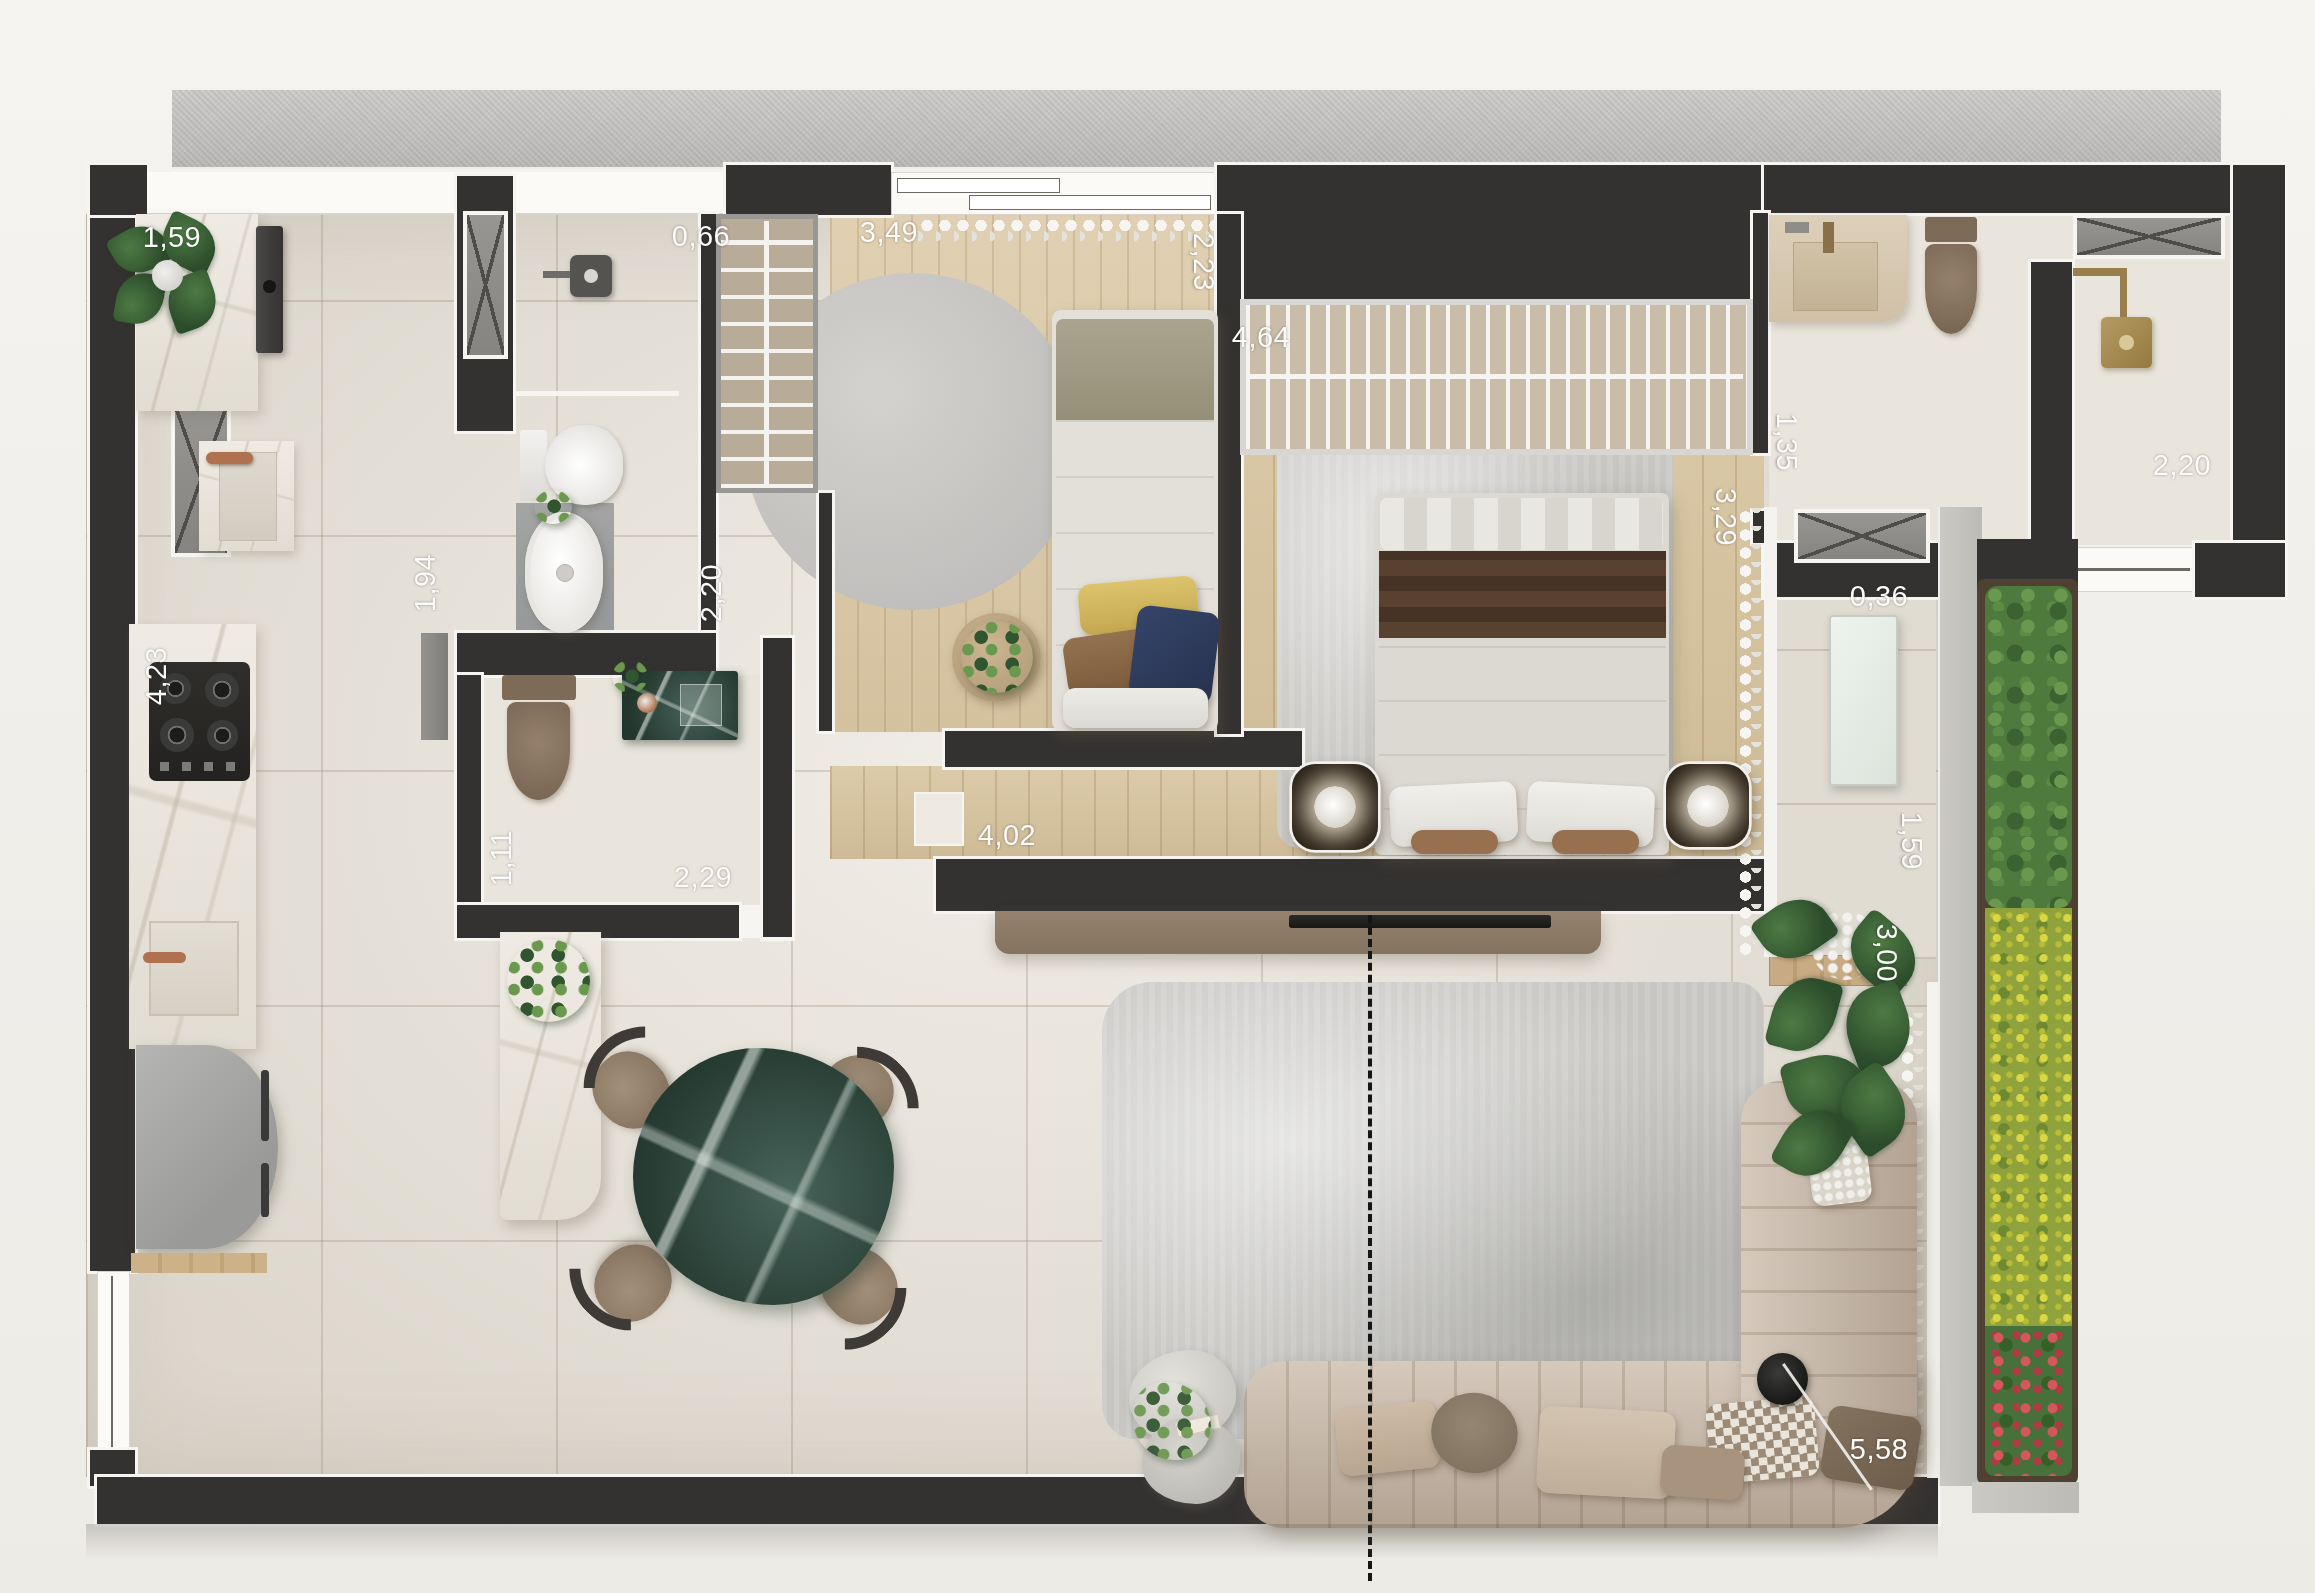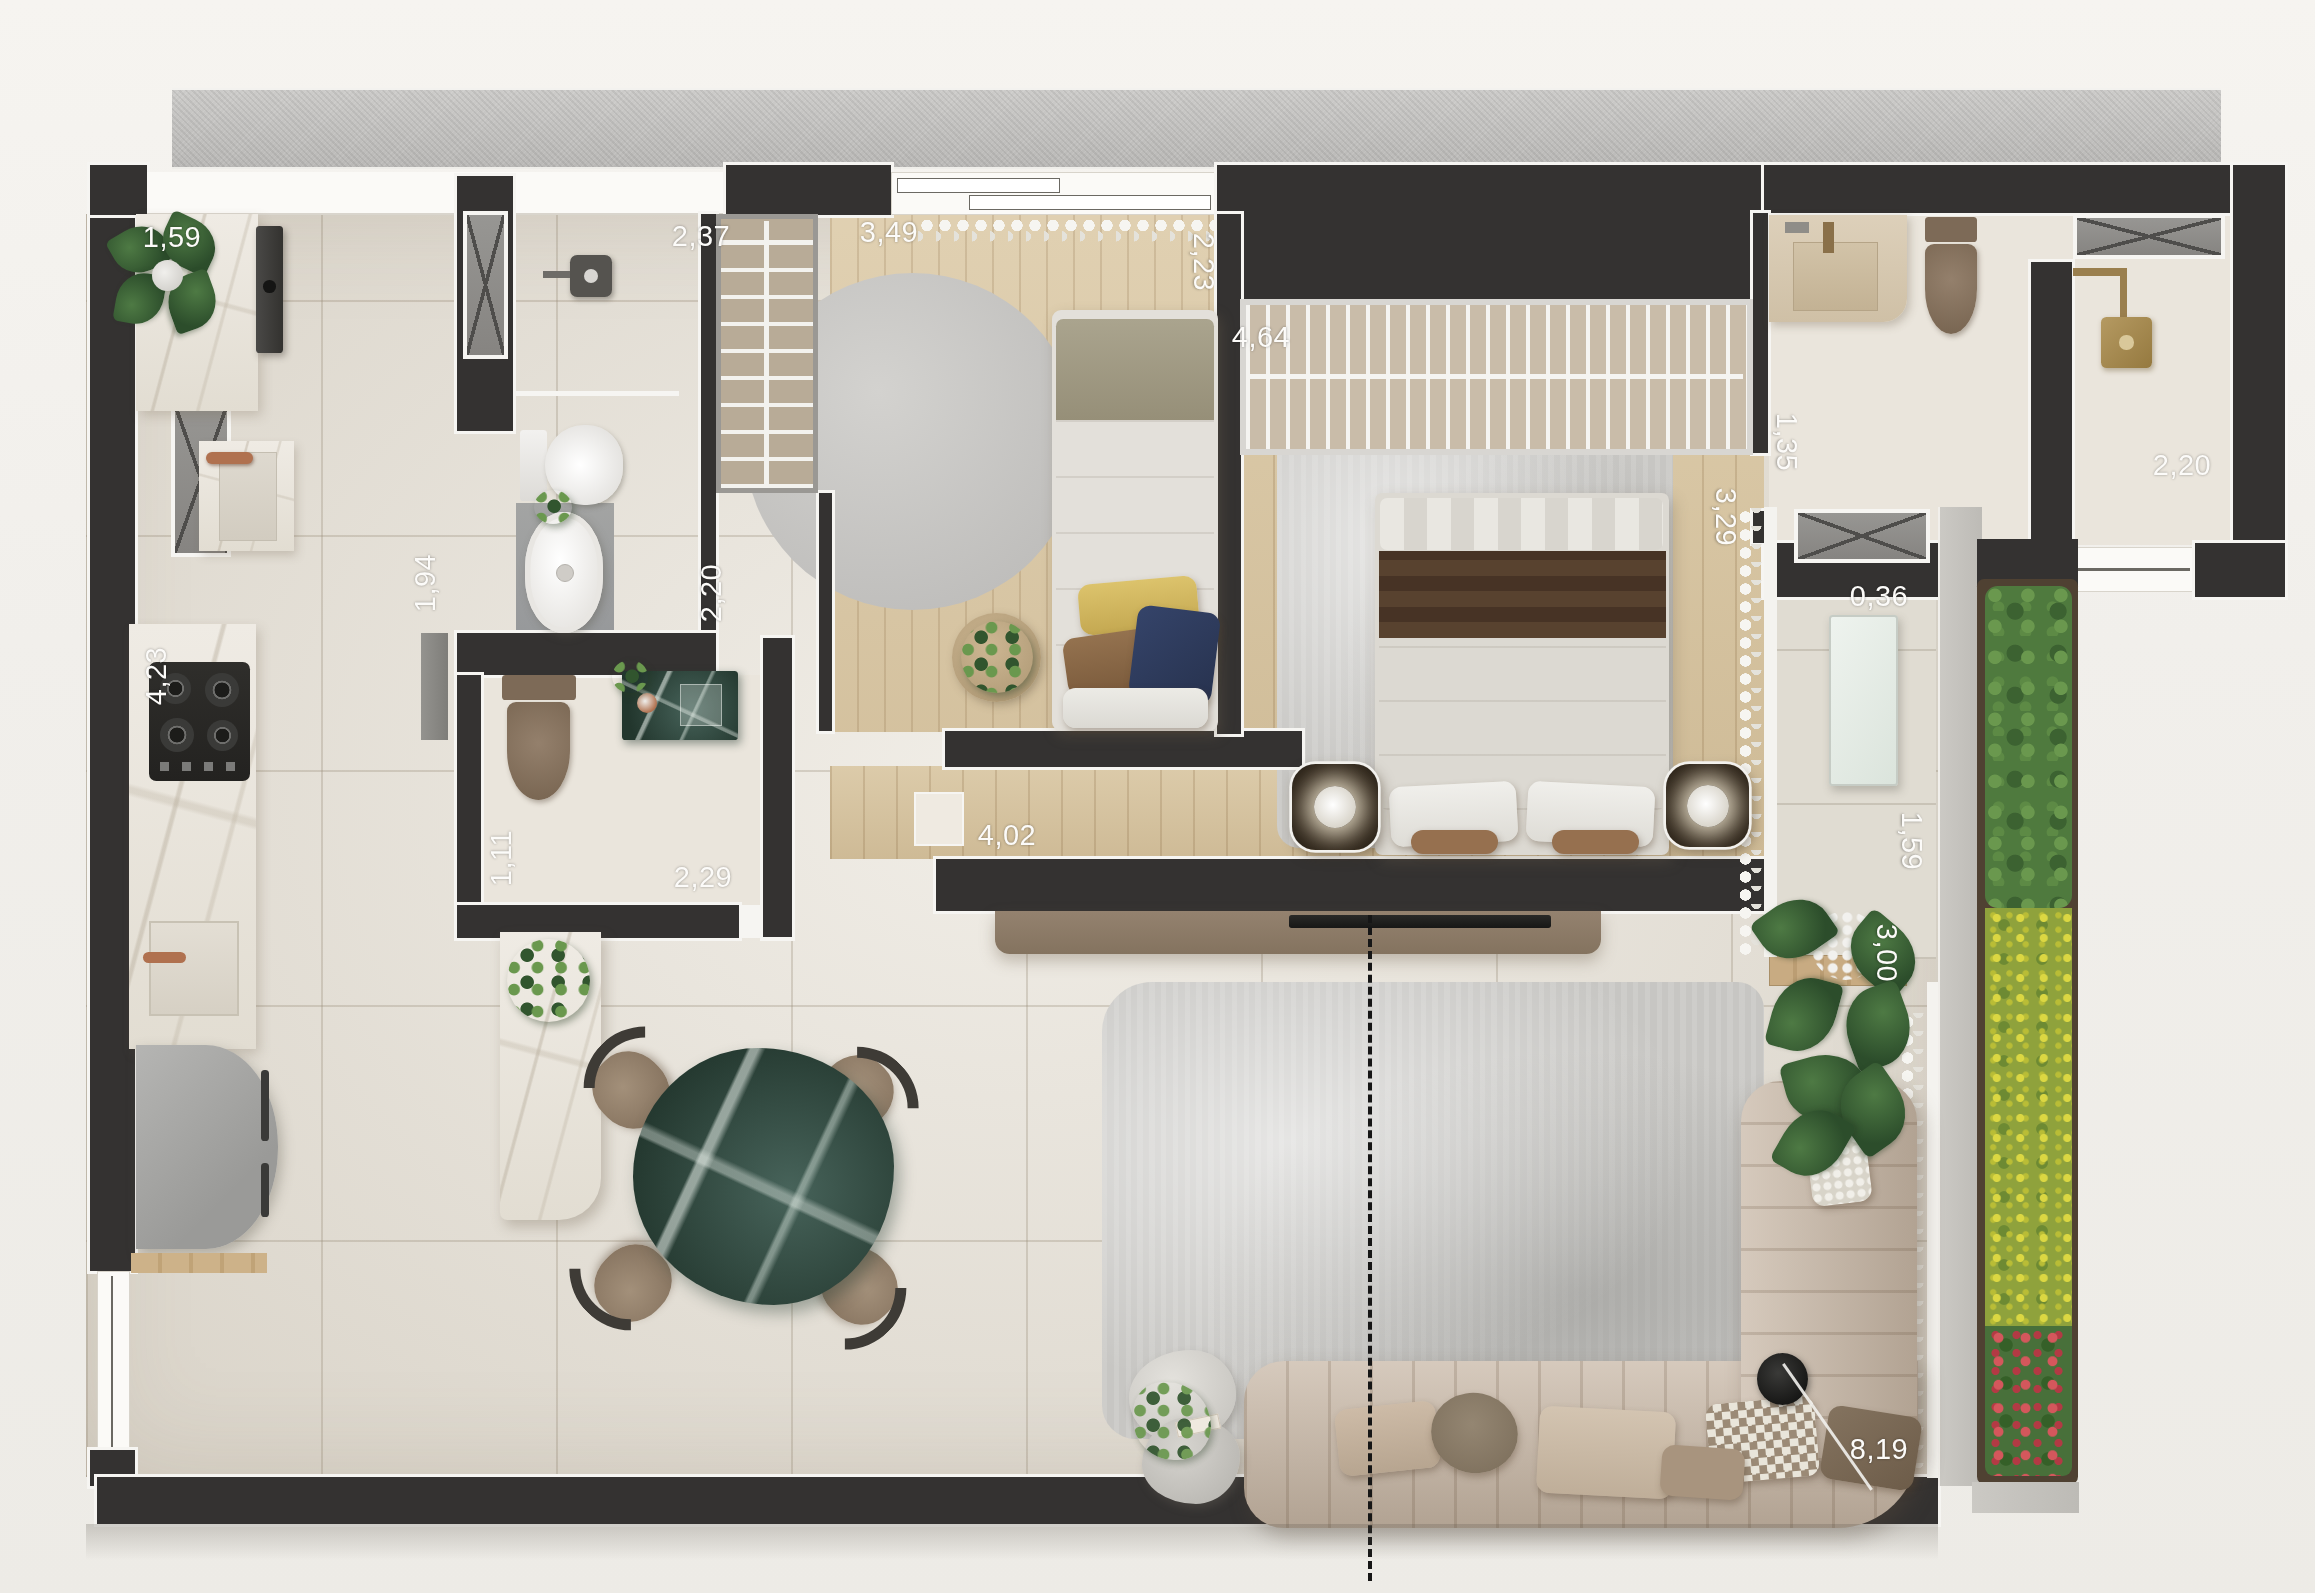--- a/index.html
+++ b/index.html
@@ -321,33 +321,33 @@
     <div class="a leaf" style="left:80px;top:94px;width:78px;height:65px;transform:rotate(70deg);"></div>
     <div class="a leaf" style="left:27px;top:154px;width:81px;height:69px;transform:rotate(-15deg);"></div>
     <div class="a leaf" style="left:76px;top:177px;width:76px;height:65px;transform:rotate(55deg);"></div>
     <div class="a leaf" style="left:18px;top:213px;width:72px;height:60px;transform:rotate(-60deg);"></div>
   </div>
 
   <div class="a dash" style="left:1368px;top:915px;width:0;height:666px;"></div>
   <div class="a" style="left:1826px;top:1350px;width:2.7px;height:154px;background:#f2f1ed;transform:rotate(-35deg);opacity:.9;"></div>
 
   <span class="a lbl" style="left:172px;top:237px;">1,59</span>
-  <span class="a lbl" style="left:701px;top:236px;">2,37</span>
+  <span class="a lbl" style="left:701px;top:236px;">0,66</span>
   <span class="a lbl" style="left:889px;top:232px;">3,49</span>
   <span class="a lbl lcw" style="left:1203px;top:262px;">2,23</span>
   <span class="a lbl" style="left:1261px;top:337px;">4,64</span>
   <span class="a lbl lcw" style="left:1786px;top:442px;">1,35</span>
   <span class="a lbl" style="left:2182px;top:465px;">2,20</span>
   <span class="a lbl lcw" style="left:1725px;top:517px;">3,29</span>
   <span class="a lbl" style="left:1879px;top:596px;">0,36</span>
   <span class="a lbl lccw" style="left:425px;top:583px;">1,94</span>
   <span class="a lbl lccw" style="left:711px;top:593px;">2,20</span>
   <span class="a lbl lccw" style="left:156px;top:676px;">4,23</span>
   <span class="a lbl lccw" style="left:501px;top:858px;">1,11</span>
   <span class="a lbl" style="left:703px;top:877px;">2,29</span>
   <span class="a lbl" style="left:1007px;top:835px;">4,02</span>
   <span class="a lbl lcw" style="left:1911px;top:841px;">1,59</span>
   <span class="a lbl lcw" style="left:1886px;top:953px;">3,00</span>
-  <span class="a lbl" style="left:1879px;top:1449px;">8,19</span>
+  <span class="a lbl" style="left:1879px;top:1449px;">5,58</span>
 
   <div class="a" style="left:86px;top:1524px;width:1852px;height:36px;background:linear-gradient(rgba(90,85,75,.25),transparent);"></div>
 </div>
 
 
 </body></html>

